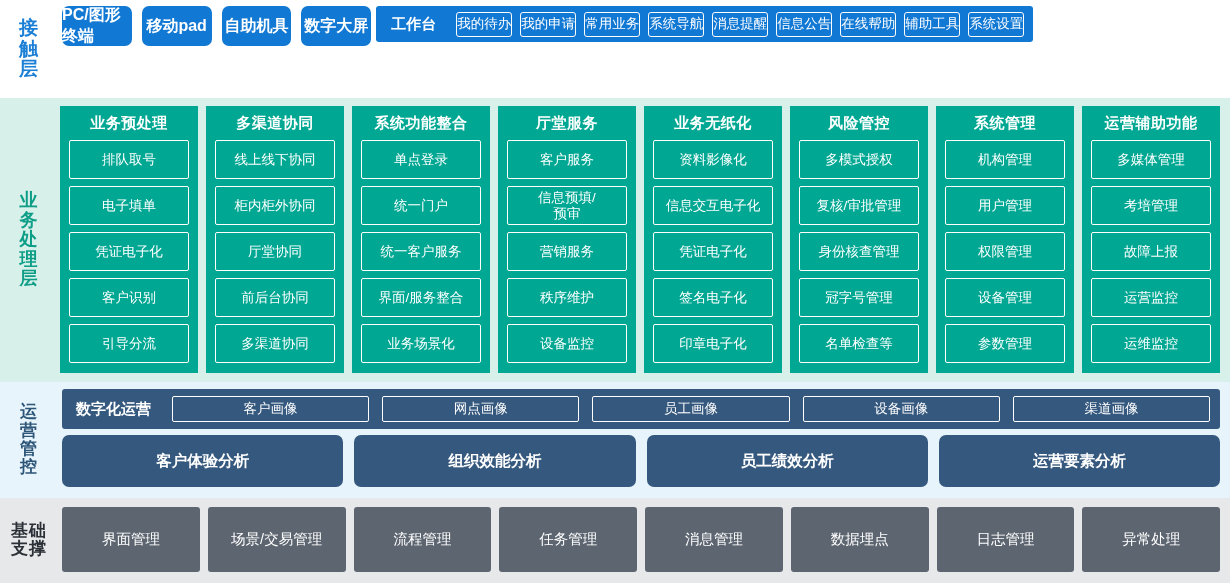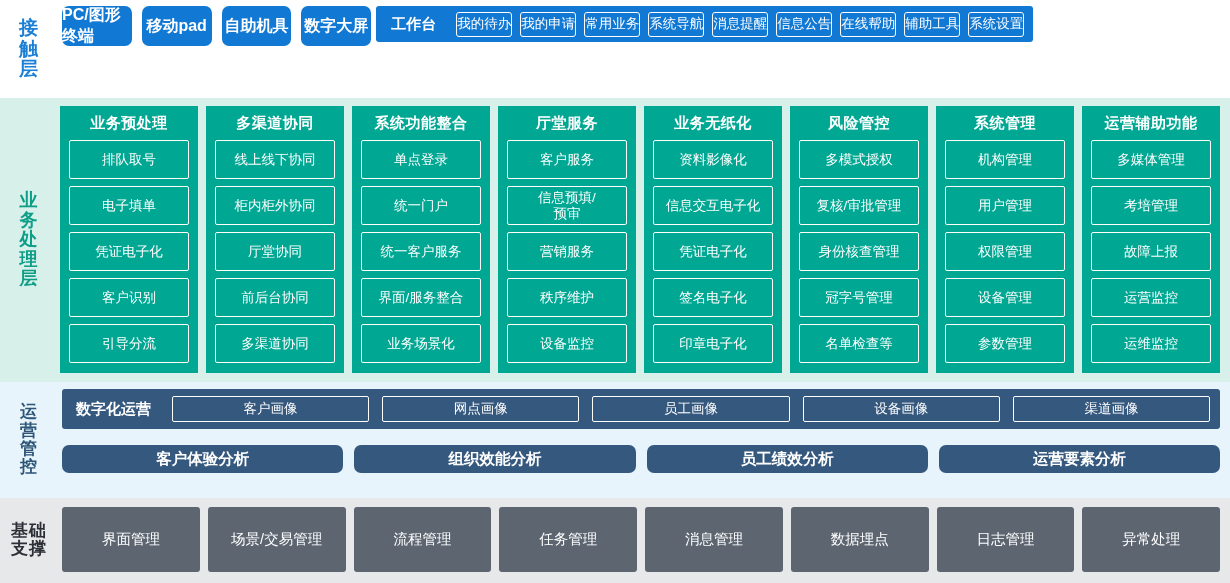--- a/index.html
+++ b/index.html
@@ -60,32 +60,32 @@
   .biz-item {
     flex:1; border:1px solid #ffffff; border-radius:2px;
     color:#fff; font-size:13.5px; line-height:1.12;
     display:flex; align-items:center; justify-content:center;
     text-align:center; padding:0 2px; white-space:pre-line;
   }
 
   
   .layer-ops { display:flex; height:118px; background:#e8f4fb; }
   .layer-ops .side-label { color:#2c5578; font-size:17px; }
-  .ops-body { flex:1; padding:7px 10px 8px 4px; display:flex; flex-direction:column; gap:16px; }
+  .ops-body { flex:1; padding:7px 10px 8px 4px; display:flex; flex-direction:column; gap:6px; }
   .ops-row1 {
     height:40px; background:#35587e; border-radius:3px;
     display:flex; align-items:center; gap:13px; padding:0 10px;
   }
   .ops-row1-title { color:#fff; font-size:15px; font-weight:bold; padding:0 8px 0 4px; white-space:nowrap; }
   .ops-pill {
     flex:1; height:26px; border:1px solid #ffffff; border-radius:2px;
     color:#fff; font-size:13.5px;
     display:flex; align-items:center; justify-content:center; white-space:nowrap;
   }
-  .ops-row2 { height:28px; display:flex; gap:11px; }
+  .ops-row2 { height:52px; display:flex; gap:11px; }
   .ops-card {
     flex:1; background:#35587e; border-radius:7px;
     color:#fff; font-size:15.5px; font-weight:bold;
     display:flex; align-items:center; justify-content:center;
   }
 
   
   .layer-base { display:flex; height:87px; background:#e7e8ea; }
   .layer-base .side-label { color:#2b2f36; font-size:17px; }
   .base-body { flex:1; padding:9px 10px 11px 4px; display:flex; gap:8px; }

